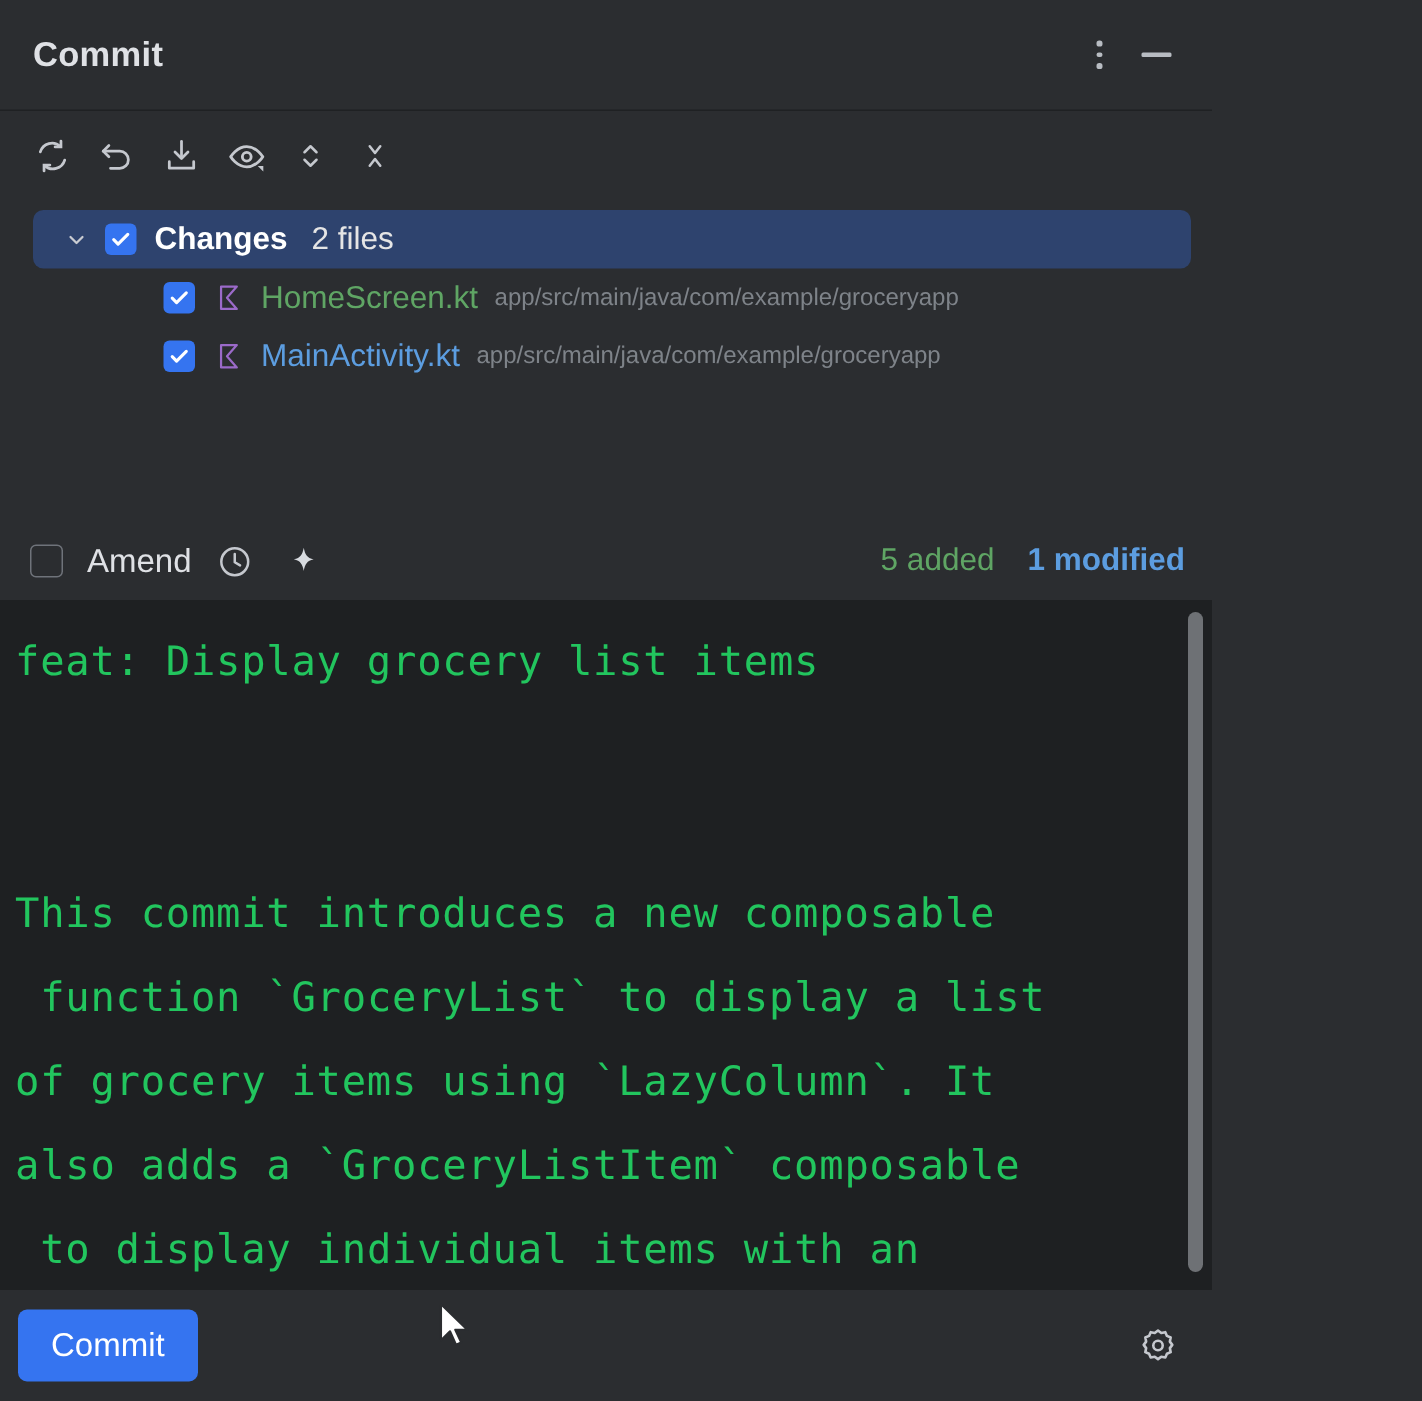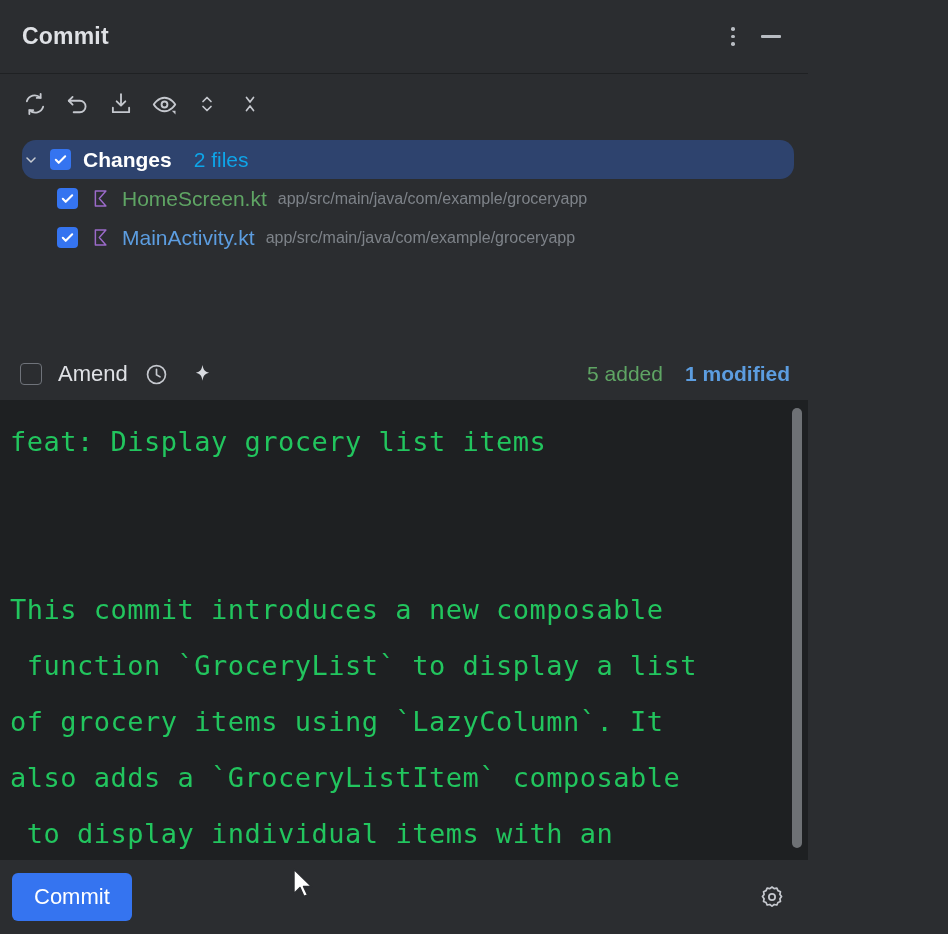--- a/index.html
+++ b/index.html
@@ -98,23 +98,23 @@
   }
   .tree-row {
     height: 39px;
     display: flex;
     align-items: center;
     cursor: pointer;
     padding-left: 22px;
   }
   .tree-row.selected {
     background: #2e436e;
-    border-radius: 14px;
+    border-radius: 7px;
     margin: 0 14px 0 22px;
-    padding-left: 0;
+    padding-left: 20px;
   }
   .chevron {
     width: 18px;
     height: 18px;
     display: flex;
     align-items: center;
     justify-content: center;
     flex: 0 0 18px;
     cursor: pointer;
   }
@@ -131,25 +131,25 @@
   }
   .cb.checked { background: #3574f0; }
   .cb svg { display: block; }
   .tree-label {
     margin-left: 12px;
     font-size: 21px;
     font-weight: bold;
     color: #ffffff;
   }
   .tree-sub {
-    margin-left: 22px;
+    margin-left: 16px;
     font-size: 21px;
-    color: #0ea5e9;
-  }
-  .file-row { padding-left: 47px; }
+    color: #e5e5e5;
+  }
+  .file-row { padding-left: 99px; }
   .kt-icon {
     margin-left: 12px;
     flex: 0 0 22px;
     width: 22px;
     height: 22px;
     display: flex;
     align-items: center;
     justify-content: center;
   }
   .file-name {

